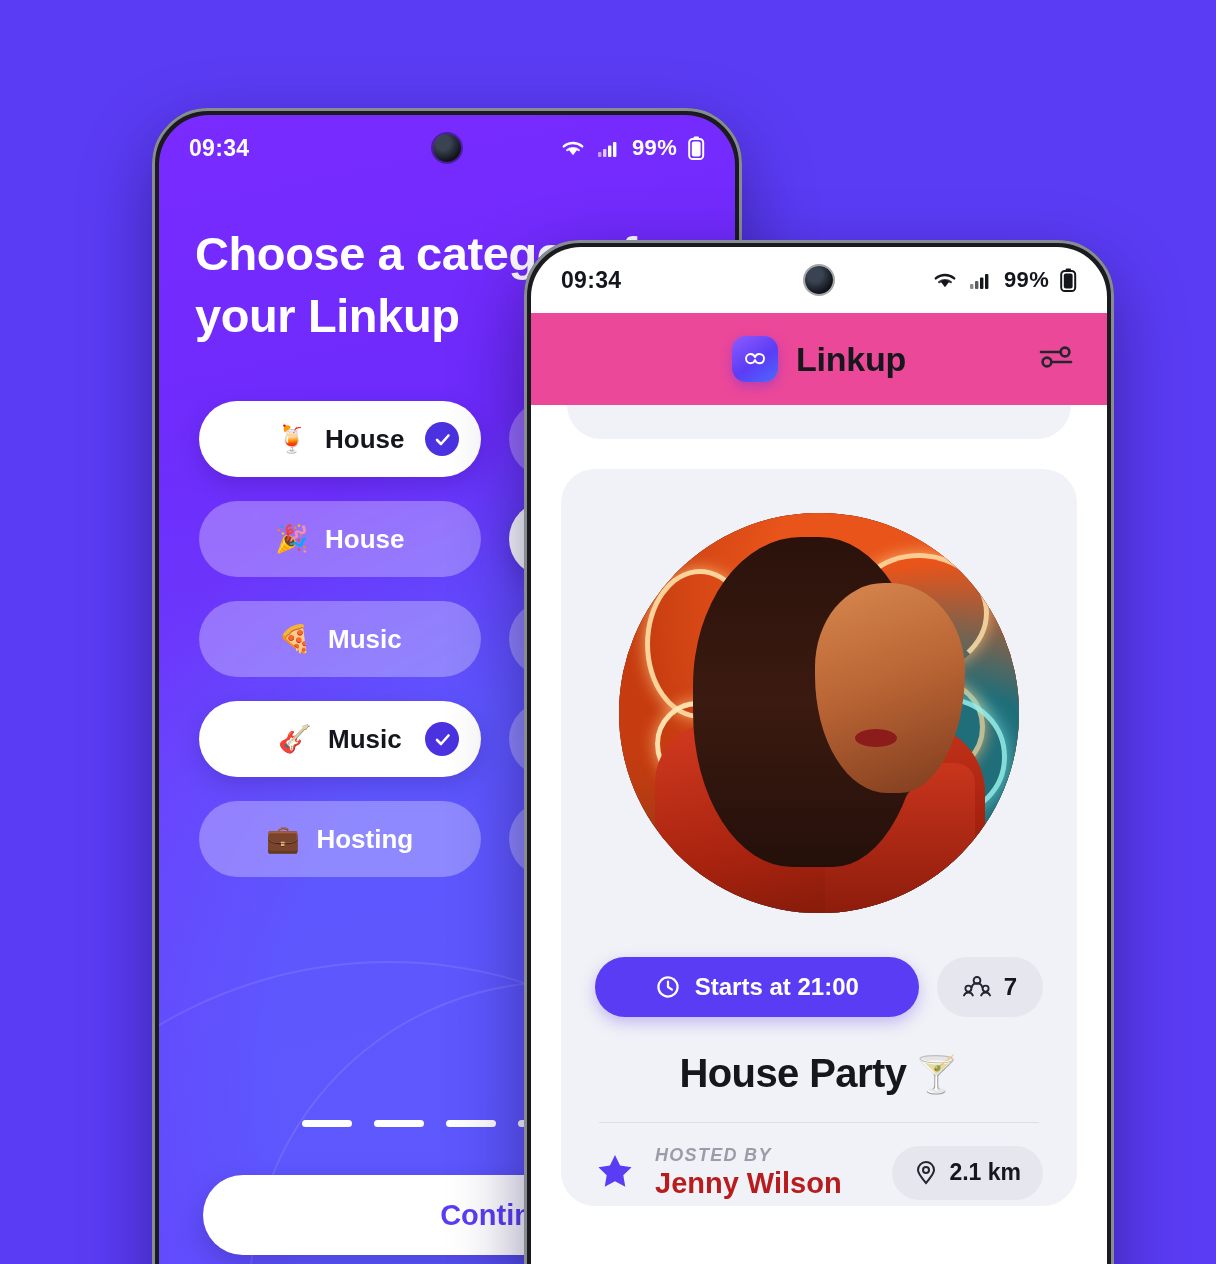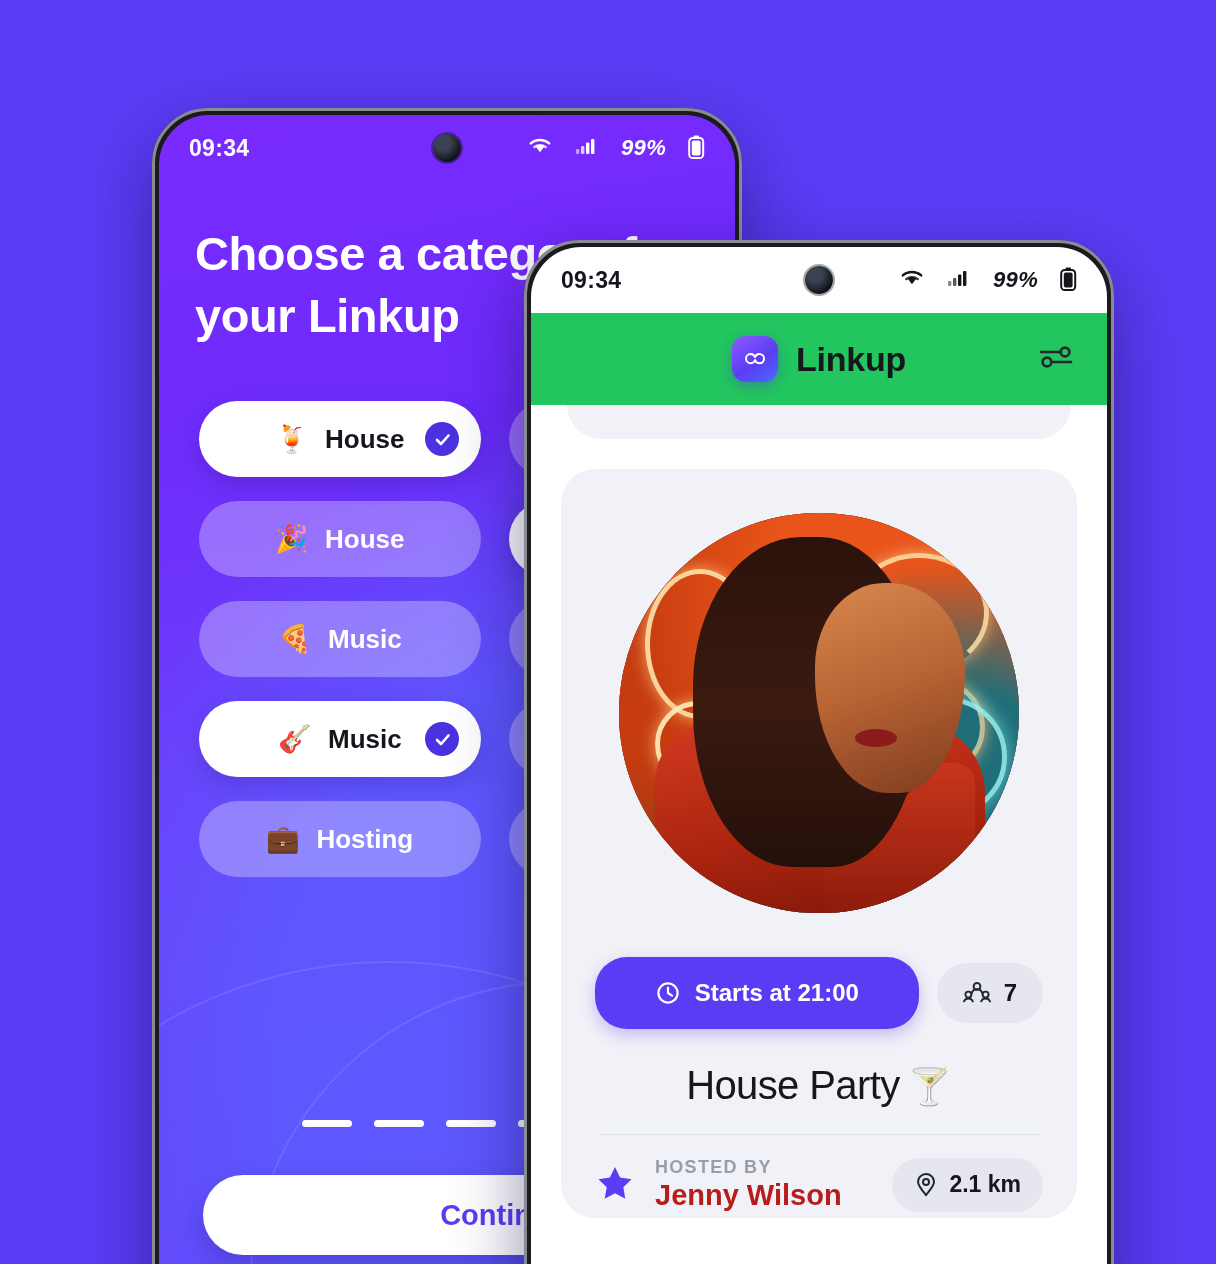--- a/index.html
+++ b/index.html
@@ -41,21 +41,21 @@
   }
   .arc1{ width:620px;height:620px; left:90px; bottom:-260px; }
   .arc2{ width:900px;height:900px; left:-220px; bottom:-520px; }
 
   
   .statusbar{
     position:relative; height:66px; display:flex; align-items:center;
     padding:0 30px; font-size:23px; font-weight:700; letter-spacing:.3px;
   }
   .sb-time{ flex:0 0 auto; }
-  .sb-right{ margin-left:auto; display:flex; align-items:flex-start; gap:22px;font-style:italic; }
+  .sb-right{ margin-left:auto; display:flex; align-items:center; gap:11px; }
   .sb-pct{ font-size:22px; font-weight:700; }
   .punchhole{
     position:absolute; left:50%; top:50%; transform:translate(-50%,-50%);
     width:28px;height:28px;border-radius:50%;
     background:radial-gradient(circle at 36% 32%,#3a4352 0 28%,#10131a 70%);
     box-shadow:0 0 0 2px rgba(0,0,0,.35);
   }
   .light .statusbar{ color:#ffffff; }
   .dark  .statusbar{ color:#14161c; }
 
@@ -114,21 +114,21 @@
     padding-left:170px;
     box-shadow:0 10px 26px rgba(25,0,80,.22);
   }
 
   
   #phone-right{ left:524px; top:240px; width:590px; height:1100px; z-index:3; }
   #phone-right .screen{ background:#ffffff; }
 
   .r-appbar{
     height:92px; display:flex; align-items:center; justify-content:center;
-    position:relative; background:#22c55e;
+    position:relative; background:#ec4899;
   }
   .brand{ display:flex; align-items:center; gap:18px; }
   .logo-mark{
     width:46px;height:46px;border-radius:14px;
     background:linear-gradient(145deg,#8E5BFF 0%,#5B3CF5 55%,#4A6BFF 100%);
     display:flex;align-items:center;justify-content:center;
     box-shadow:0 4px 12px rgba(80,40,230,.35);
   }
   .brand-name{ font-size:34px; font-weight:700; color:#15171d; letter-spacing:-.2px; }
   .filter-btn{ position:absolute; right:32px; top:50%; transform:translateY(-50%); }
@@ -181,43 +181,43 @@
   .coat2{
     position:absolute; width:150px;height:150px; right:44px; bottom:0;
     background:linear-gradient(180deg,#C9351C 0%,#8E1C0C 100%);
     border-radius:60px 20px 0 0;
   }
   .neck{ position:absolute; width:80px;height:96px; left:214px; bottom:112px;
          background:linear-gradient(180deg,#8E4A28,#5E2C16); border-radius:20px; }
 
   .meta-row{ display:flex; align-items:center; gap:18px; margin-top:44px; }
   .starts-pill{
-    flex:1; height:72px; border-radius:32px; background:#5B3CF5; color:#fff;
+    flex:1; height:60px; border-radius:32px; background:#5B3CF5; color:#fff;
     display:flex; align-items:center; justify-content:center; gap:14px;
     font-size:24px; font-weight:700;
     box-shadow:0 6px 16px rgba(80,40,230,.28);
   }
   .attend-pill{
     height:60px; padding:0 26px; border-radius:32px; background:#E6E7EE;
     display:flex; align-items:center; gap:13px; color:#15171d;
     font-size:24px; font-weight:700;
   }
   .event-title{
     margin-top:34px; text-align:center;
-    font-size:40px; font-weight:400; color:#15171d; letter-spacing:-.6px;
+    font-size:40px; font-weight:700; color:#15171d; letter-spacing:-.6px;
   }
   .event-title .tm{ font-size:36px; margin-left:8px; }
   .event-desc{
     margin-top:18px; text-align:center; font-size:25px; color:#62656e;
   }
   .divider{ margin:26px 4px 0; height:1px; background:#DDDFE7; }
   .host-row{ display:flex; align-items:center; gap:20px; margin-top:22px; padding-bottom:6px; }
   .host-star{ flex:0 0 auto; }
   .host-txt{ display:flex; flex-direction:column; line-height:1.18; }
-  .host-label{ font-size:18px; font-weight:700; letter-spacing:1.3px; color:#9A9DA8; }
+  .host-label{ font-size:18px; font-weight:700; letter-spacing:1.3px; color:#9A9DA8;font-style:italic; }
   .host-name{ font-size:29px; font-weight:700; color:#b91c1c; }
   .dist-pill{
     margin-left:auto; height:54px; padding:0 22px; border-radius:28px;
     background:#E6E7EE; display:flex; align-items:center; gap:11px;
     font-size:23px; font-weight:700; color:#15171d;
   }
 </style>
 </head>
 <body>
 

